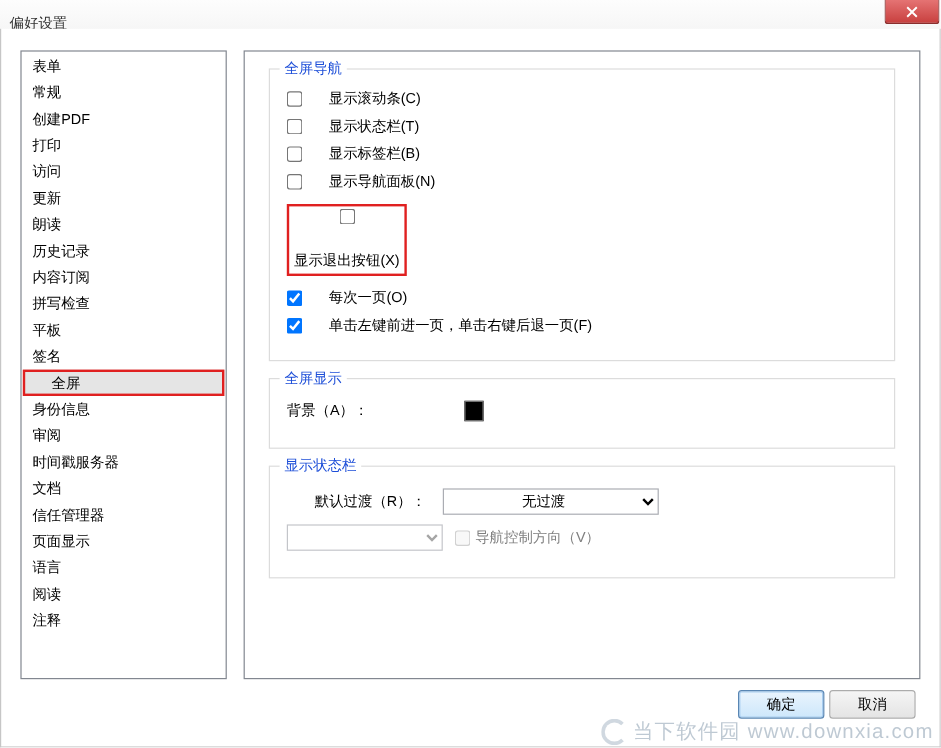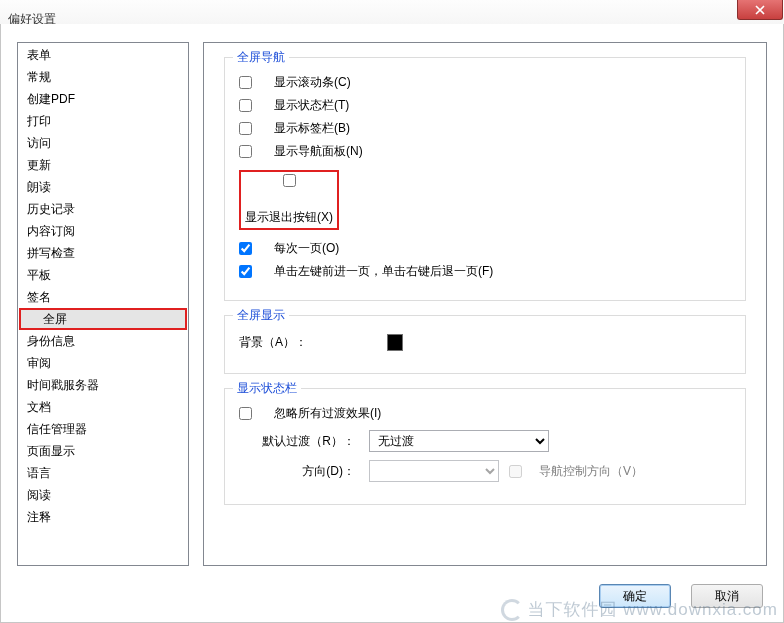--- a/index.html
+++ b/index.html
@@ -131,36 +131,37 @@
   width: 16px; height: 17px;
   background: #000;
   border: 1px solid #707070;
 }
 select {
   height: 22px;
   font-size: 12px;
   border: 1px solid #abadb3;
   padding: 1px 4px;
   background: #fff;
+  text-align: center;
 }
 select.wide { width: 180px; }
 select.narrow { width: 130px; }
 .checkbox-inline {
   display: inline-flex;
   align-items: center;
-  gap: 17px;
+  gap: 4px;
   color: #808080;
 }
 .checkbox-inline input { width:13px; height:13px; }
 .footer {
   height: 42px;
   display: flex;
   justify-content: flex-end;
-  align-items: flex-end;
-  gap: 20px;
+  align-items: center;
+  gap: 4px;
   padding-right: 4px;
 }
 .btn {
   min-width: 72px;
   height: 24px;
   border: 1px solid #acacac;
   background: linear-gradient(#f5f5f5, #e4e4e4);
   border-radius: 3px;
   font-size: 12px;
   cursor: pointer;
@@ -274,34 +275,29 @@
       <div class="form-row">
         <span>背景（A）：</span>
         <span style="width:60px"></span>
         <div class="color-swatch" title="#000000"></div>
       </div>
     </div>
 
     <div class="groupbox">
       <span class="group-label">显示状态栏</span>
 
-      <div class="check-row">
-        <input type="checkbox" style="">
-        <span>忽略所有过渡效果(I)</span>
-      </div>
 
       <div class="form-row">
         <span class="lbl">默认过渡（R）：</span>
         <select class="wide">
           <option>无过渡</option>
         </select>
       </div>
 
       <div class="form-row">
-        <span class="lbl">方向(D)：</span>
         <select class="narrow" disabled="">
           <option></option>
         </select>
         <label class="checkbox-inline">
           <input type="checkbox" disabled="" style="">
           <span>导航控制方向（V）</span>
         </label>
       </div>
     </div>
 

